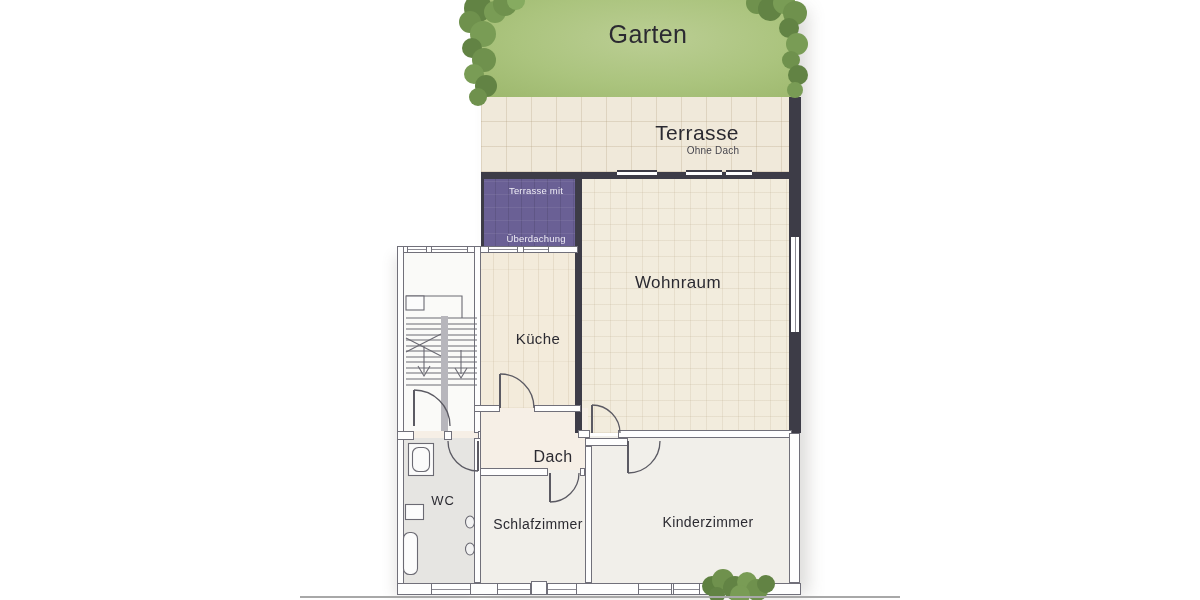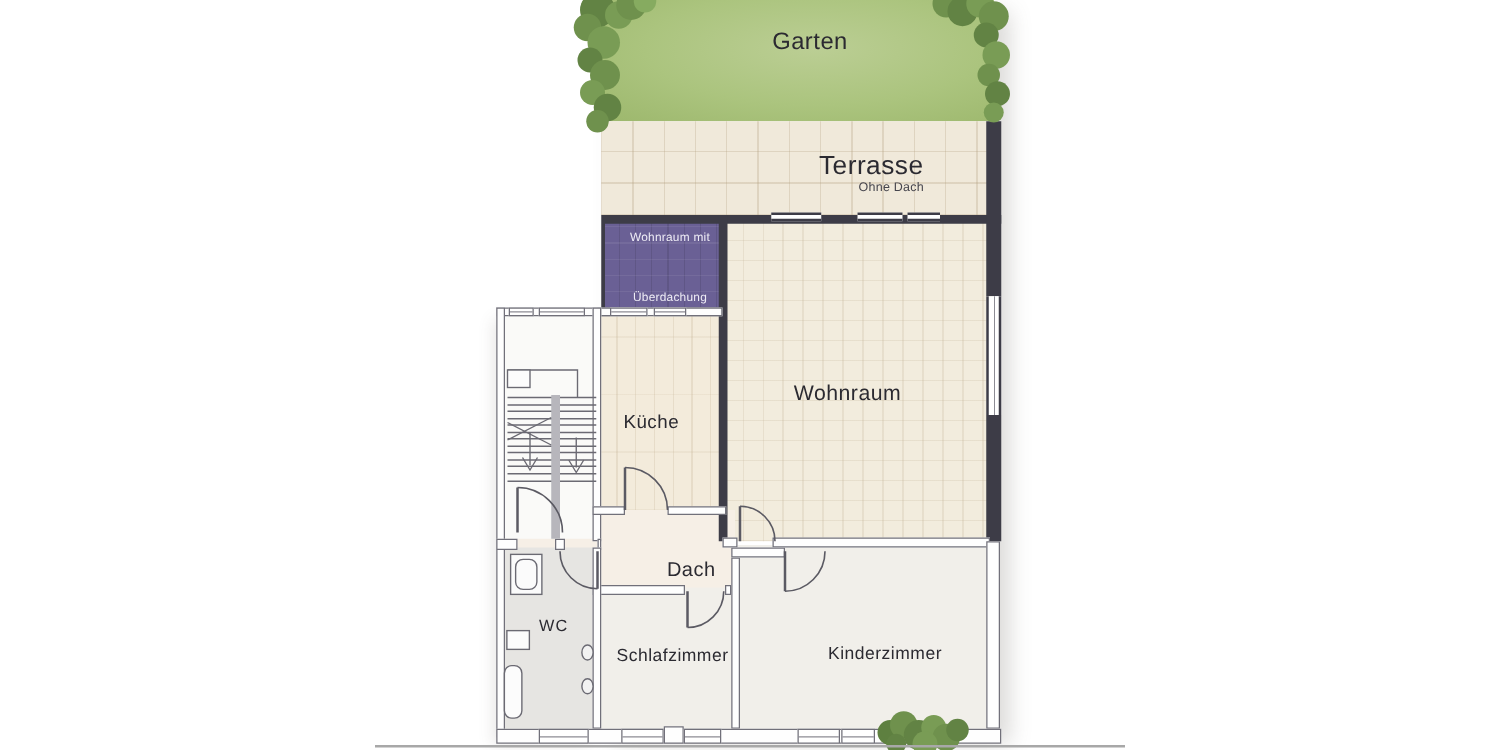--- a/index.html
+++ b/index.html
@@ -36,27 +36,27 @@
   .wcfloor{left:401px;top:438px;width:76px;height:145px;background:#e6e5e2;}
   
   .wallD{background:#3d3c47;}
   .wallT{background:#fefefe;border:1px solid #71707a;box-sizing:border-box;}
   .winD{position:absolute;background:#fff;border-top:2px solid #3d3c47;border-bottom:2px solid #3d3c47;box-sizing:border-box;}
   .winT{position:absolute;background:#fff;border:1px solid #71707a;box-sizing:border-box;
     background-image:linear-gradient(#8d8c94,#8d8c94);background-size:100% 1px;
     background-position:center;background-repeat:no-repeat;}
   
   .lbl{position:absolute;transform:translate(-50%,-50%);color:#2b2a31;white-space:nowrap;letter-spacing:.4px;}
-  .lbl-garten{left:648px;top:34px;font-size:19px;}
+  .lbl-garten{left:648px;top:34px;font-size:25px;}
   .lbl-terrasse{left:697px;top:133px;font-size:21px;}
   .lbl-ohnedach{left:697px;top:150px;font-size:10px;color:#46454d;letter-spacing:.2px;margin-left:16px;}
   .lbl-purple1{left:536px;top:190px;font-size:9.5px;color:#efedf6;letter-spacing:.2px;}
   .lbl-purple2{left:536px;top:203px;font-size:9.5px;color:#efedf6;letter-spacing:.2px;margin-top:35px;}
-  .lbl-wohnraum{left:678px;top:283px;font-size:17px;margin-top:32px;}
-  .lbl-kueche{left:521px;top:338px;font-size:15px;}
+  .lbl-wohnraum{left:678px;top:283px;font-size:17px;}
+  .lbl-kueche{left:538px;top:338px;font-size:15px;}
   .lbl-diele{left:553px;top:457px;font-size:16px;}
   .lbl-wc{left:443px;top:500px;font-size:13px;letter-spacing:1px;}
   .lbl-kinder{left:538px;top:524px;font-size:14px;}
   .lbl-schlaf{left:708px;top:522px;font-size:14px;}
   .groundline{left:300px;top:596px;width:600px;height:2px;background:#a8a8a8;}
   svg.overlay{position:absolute;left:0;top:0;width:1200px;height:600px;pointer-events:none;}
 </style>
 </head>
 <body>
 
@@ -213,21 +213,21 @@
       <rect x="405.5" y="504.5" width="18" height="15" fill="#fcfcfc"></rect>
       <rect x="403.5" y="532.5" width="14" height="42" rx="6" fill="#fcfcfc"></rect>
       <ellipse cx="470" cy="522" rx="4.5" ry="6" fill="#f2f2f2"></ellipse>
       <ellipse cx="470" cy="549" rx="4.5" ry="6" fill="#f2f2f2"></ellipse>
     </g>
   </svg>
 
   <div class="lbl lbl-garten">Garten</div>
   <div class="lbl lbl-terrasse">Terrasse</div>
   <div class="lbl lbl-ohnedach">Ohne Dach</div>
-  <div class="lbl lbl-purple1">Wohnraum mit</div>
+  <div class="lbl lbl-purple1">Terrasse mit</div>
   <div class="lbl lbl-purple2">Überdachung</div>
   <div class="lbl lbl-wohnraum">Wohnraum</div>
   <div class="lbl lbl-kueche">Küche</div>
   <div class="lbl lbl-diele">Dach</div>
   <div class="lbl lbl-wc">WC</div>
   <div class="lbl lbl-kinder">Schlafzimmer</div>
   <div class="lbl lbl-schlaf">Kinderzimmer</div>
 
   <div class="abs groundline"></div>
 </div>

